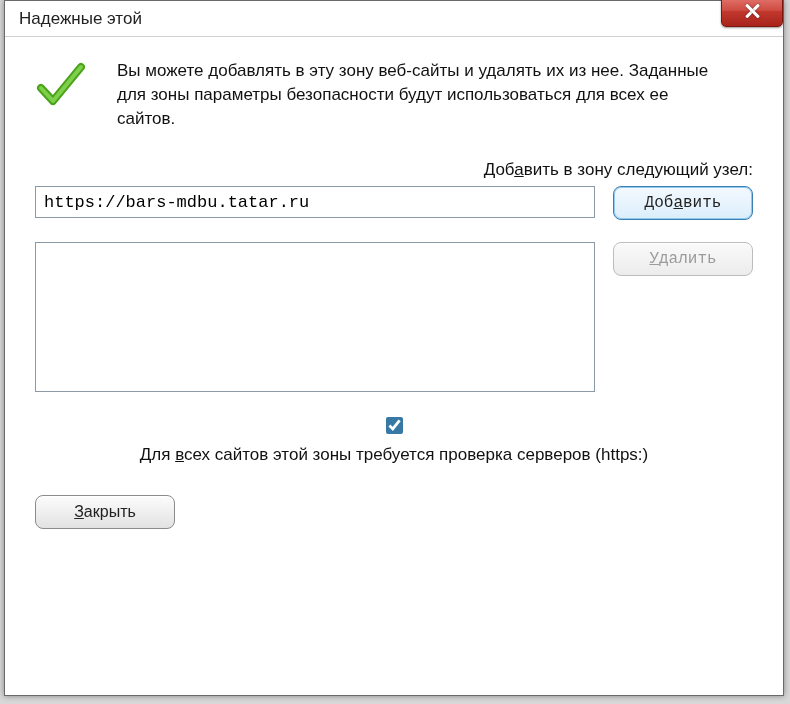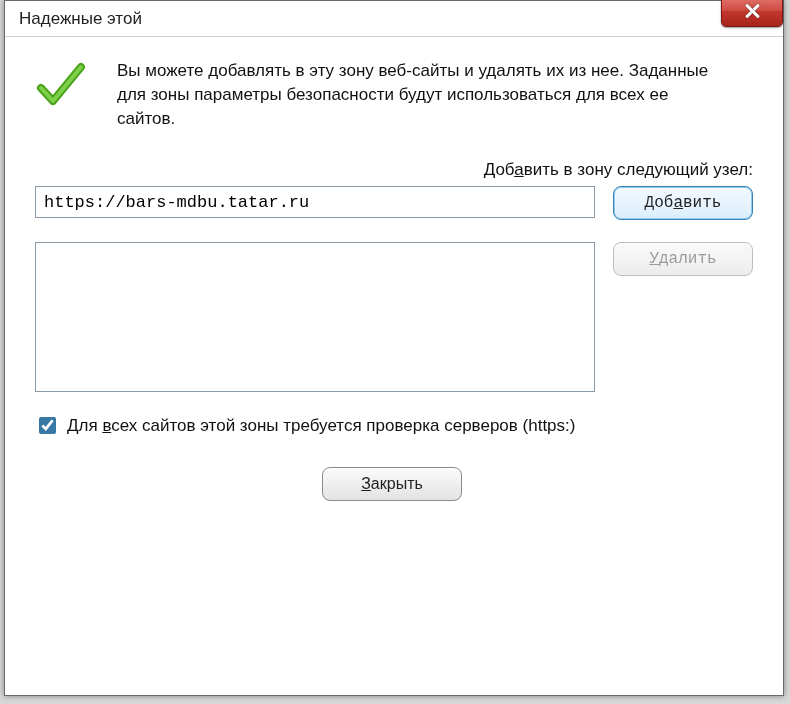--- a/index.html
+++ b/index.html
@@ -135,32 +135,33 @@
     height: 150px;
     border: 1px solid #8c9aa8;
     background: #fff;
   }
   .check-row {
     display: flex;
     align-items: center;
     gap: 8px;
     margin-top: 8px;
     margin-bottom: 30px;
+    flex-direction: column;
   }
   .check-row input[type=checkbox]{
     width:17px; height:17px;
     accent-color: #3878a5;
   }
   .check-row label {
     font-size: 17px;
     color: #111;
   }
   .footer {
     display:flex;
-    justify-content:center;
+    justify-content:flex-start;
     padding-right: 4px;
   }
 
   .underline-accel { text-decoration: underline; text-decoration-thickness:1px; }
 </style>
 </head>
 <body>
 
 <div class="window">
 

